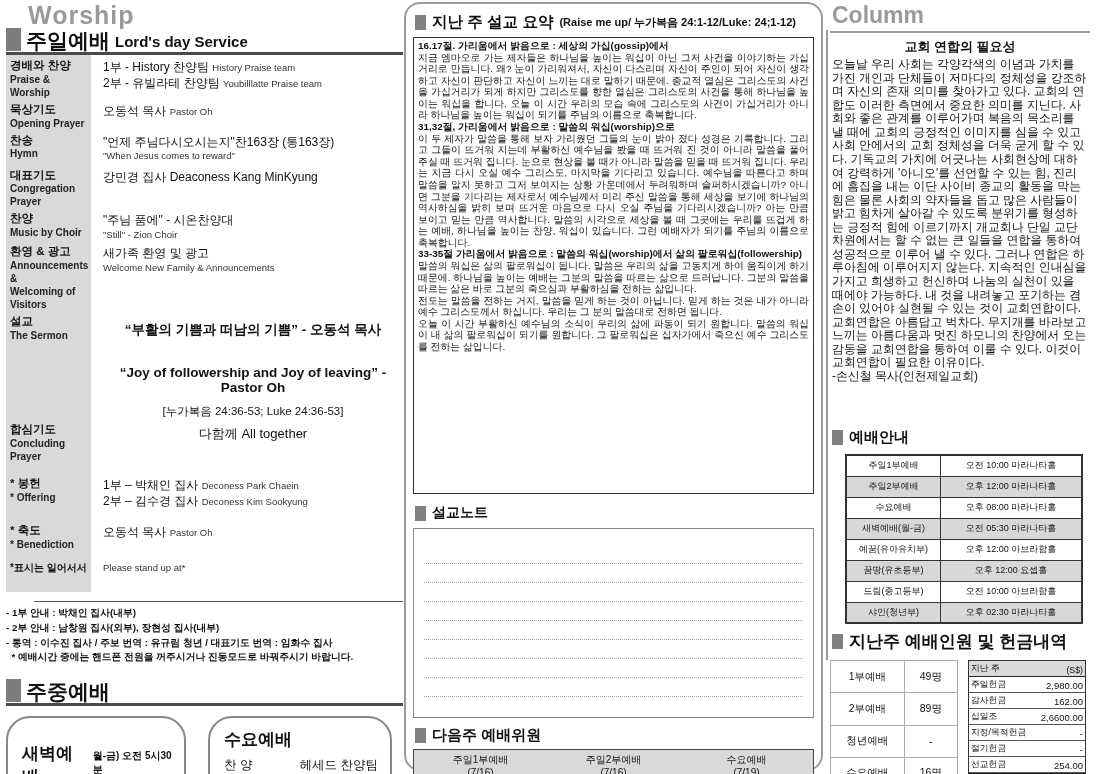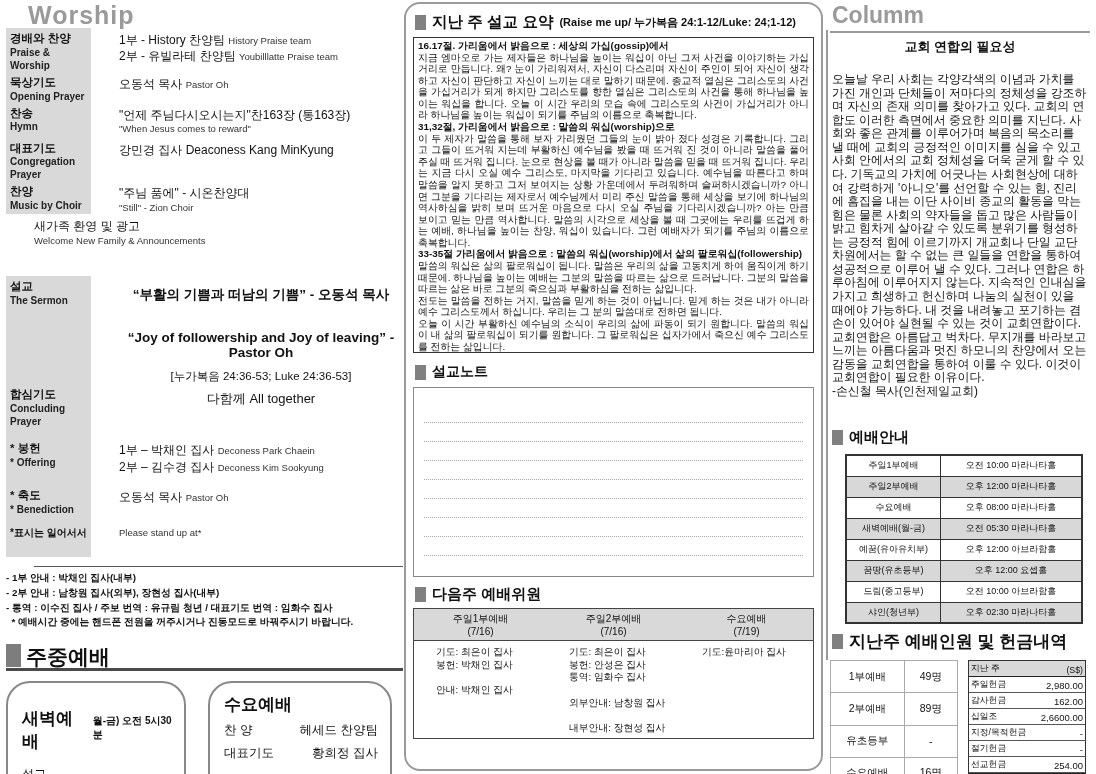--- a/index.html
+++ b/index.html
@@ -14,21 +14,21 @@
   .brand-worship { color:#9a9a9a; font-weight:bold; font-size:25px; line-height:1; margin:3px 0 0 22px; letter-spacing:1px; }
   .lsec-header { display:flex; align-items:flex-end; gap:5px; border-bottom:3px solid #4a4a4a; padding-bottom:1px; }
   .lsec-bar { width:15px; height:23px; background:#7d7d7d; flex:0 0 auto; }
   .lsec-ko { font-size:21px; font-weight:bold; line-height:1; }
   .lsec-en { font-size:15px; font-weight:bold; line-height:1.15; padding-bottom:1px; }
   .svc-row { display:flex; }
   .svc-label { flex:0 0 85px; background:#d9d9d9; padding:4px 2px 0 4px; }
   .svc-label .lko { font-size:11.5px; font-weight:bold; line-height:1.2; }
   .svc-label .len { font-size:10px; font-weight:bold; color:#222; white-space:pre-line; line-height:1.3; }
   .svc-label .lko.small { font-size:10px; }
-  .svc-content { flex:1; padding:4px 0 0 28px; }
+  .svc-content { flex:1; padding:4px 0 0 12px; }
   .cline { font-size:12px; line-height:1.35; }
   .cline .t { font-size:12px; }
   .cline .s { font-size:9.5px; color:#333; }
   .cline.small { font-size:9.5px; color:#333; line-height:1.2; }
   .r0{min-height:42px}.r1{min-height:30px}.r2{min-height:35px}.r3{min-height:38px}
   .r4{min-height:33px}.r5{min-height:62px}.r6{min-height:100px}.r7{min-height:54px}
   .r8{min-height:47px}.r9{min-height:38px}.r10{min-height:34px}
   .sermon-line1 { font-weight:bold; font-size:13.5px; text-align:center; margin-top:6px; }
   .sermon-line2 { font-weight:bold; font-size:13.5px; text-align:center; margin-top:26px; }
   .sermon-line3 { font-size:11.5px; text-align:center; margin-top:9px; }
@@ -45,21 +45,21 @@
   .dawn-r1 { font-size:12px; margin-top:13px; }
   .wed-row { display:flex; justify-content:space-between; font-size:12.5px; margin-top:6px; }
   
   .col-mid { position:absolute; left:404px; top:2px; width:419px; height:769px;
              border:2px solid #9a9a9a; border-radius:16px; padding:6px 7px 0; }
   .msec-header { display:flex; align-items:center; gap:6px; margin:2px 0 4px 2px; }
   .msec-square { width:11px; height:15px; background:#808080; flex:0 0 auto; }
   .msec-title { font-size:15.5px; font-weight:bold; }
   .msec-sub { font-size:11px; font-weight:bold; }
   .summary-box { border:1.5px solid #333; padding:2px 4px 3px; font-size:9.9px; line-height:1.17;
-                 text-align:justify; height:316px; overflow:hidden; }
+                 text-align:justify; height:457px; overflow:hidden; }
   .sum-h { font-weight:bold; }
   .sum-b { white-space:pre-line; }
   .notes-header { margin-top:10px; }
   .notes-title { font-size:14px; font-weight:bold; }
   .notes-box { border:1px solid #888; height:190px; margin-top:6px; padding:16px 10px 0; }
   .note-line { border-bottom:1.5px dotted #aaa; height:19px; }
   .committee-header { margin-top:8px; }
   .committee-title { font-size:15px; font-weight:bold; }
   .committee-table { border:1.5px solid #444; margin-top:4px; }
   .ct-head { display:flex; background:#d9d9d9; border-bottom:1.5px solid #444; text-align:center;
@@ -67,21 +67,21 @@
   .ct-head > div { flex:1; }
   .ct-body { display:flex; font-size:9.8px; min-height:88px; padding:5px 0 3px; }
   .ct-col { flex:1; padding-left:22px; white-space:pre-line; line-height:1.3; }
   
   .col-right { position:absolute; left:830px; top:0; width:260px; }
   .vline { position:absolute; left:826px; top:30px; width:1.5px; height:630px; background:#9a9a9a; }
   .brand-columm { color:#9a9a9a; font-weight:bold; font-size:23px; line-height:1;
                   border-bottom:2px solid #9a9a9a; padding:4px 0 4px 2px; }
   .article { margin-top:5px; min-height:372px; padding:0 2px; }
   .article-title { text-align:center; font-weight:bold; font-size:13px; }
-  .article-body { font-size:11.9px; line-height:1.14; margin-top:17px; }
+  .article-body { font-size:11.9px; line-height:1.14; margin-top:2px; }
   .article-sig { font-size:11.9px; line-height:1.14; }
   .guide-header { margin-top:18px; }
   .guide-title { font-size:15px; font-weight:bold; }
   .guide-table { margin:7px 0 0 15px; width:238px; border-collapse:collapse; border:2px solid #333; }
   .guide-table td { border:1px solid #333; height:21px; text-align:center; font-size:9px; padding:0 2px; }
   .guide-table td.c1 { width:40%; }
   .guide-table tr.alt { background:#d8d8d8; }
   .lastweek-header { margin-top:6px; }
   .lastweek-title { font-size:17px; font-weight:bold; }
   .lastweek-tables { display:flex; gap:10px; margin-top:7px; }
@@ -96,20 +96,25 @@
   .off-label { font-size:8.8px; } .off-val { font-size:9.5px; }
 </style>
 </head>
 <body>
 
 <div class="page">
 
   <div class="col-left">
     <div class="brand-worship">Worship</div>
 
+    <div class="lsec-header">
+      <span class="lsec-bar"></span>
+      <span class="lsec-ko">주일예배</span>
+      <span class="lsec-en">Lord's day Service</span>
+    </div>
 
     <div>
       <div class="svc-row r0">
         <div class="svc-label">
           <div class="lko">경배와 찬양</div>
           <div class="len">Praise &amp;
 Worship</div>
         </div>
         <div class="svc-content">
           <div class="cline"><span class="t">1부 - History 찬양팀</span> <span class="s">History Praise team</span></div>
@@ -149,20 +154,26 @@
         <div class="svc-label">
           <div class="lko">찬양</div>
           <div class="len">Music by Choir</div>
         </div>
         <div class="svc-content">
           <div class="cline"><span class="t">"주님 품에" - 시온찬양대</span></div>
           <div class="cline small">"Still" - Zion Choir</div>
         </div>
       </div>
       <div class="svc-row r5">
+        <div class="svc-label">
+          <div class="lko">환영 &amp; 광고</div>
+          <div class="len">Announcements &amp;
+Welcoming of
+Visitors</div>
+        </div>
         <div class="svc-content">
           <div class="cline"><span class="t">새가족 환영 및 광고</span></div>
           <div class="cline small">Welcome New Family &amp; Announcements</div>
         </div>
       </div>
       <div class="svc-row r6">
         <div class="svc-label">
           <div class="lko">설교</div>
           <div class="len">The Sermon</div>
         </div>
@@ -377,21 +388,21 @@
         <tbody>
           <tr>
             <td class="c1">1부예배</td>
             <td>49명</td>
           </tr>
           <tr>
             <td class="c1">2부예배</td>
             <td>89명</td>
           </tr>
           <tr>
-            <td class="c1">유초등부</td>
+            <td class="c1">청년예배</td>
             <td>-</td>
           </tr>
           <tr>
             <td class="c1">수요예배</td>
             <td>16명</td>
           </tr>
         </tbody>
       </table>
 
       <div class="off-table">

